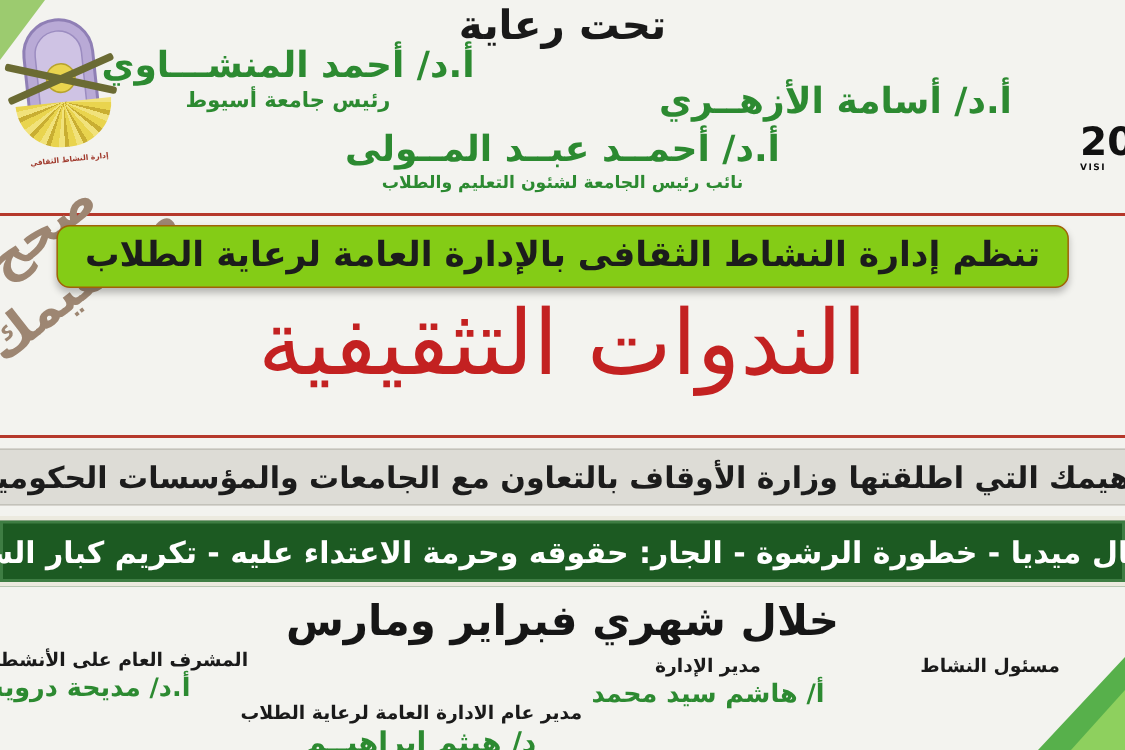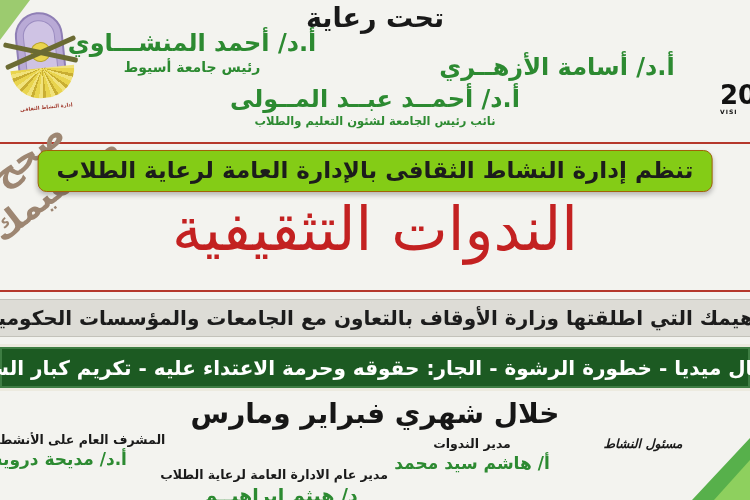--- a/index.html
+++ b/index.html
@@ -75,21 +75,21 @@
     box-shadow:inset 0 0 0 2px #3e7d43;
     display:flex;align-items:center;justify-content:center;overflow:hidden;}
   .topics span{font-size:20px;font-weight:bold;color:#ffffff;white-space:nowrap;}
   
   .schedule{position:absolute;top:397px;left:0;width:100%;text-align:center;
     font-size:28px;font-weight:bold;color:#161616;}
   
   .official{position:absolute;top:436px;text-align:center;}
   .official .role{font-size:12.5px;font-weight:bold;color:#1a1a1a;white-space:nowrap;line-height:1.3;}
   .official .oname{font-size:17px;font-weight:bold;color:#2c8a31;white-space:nowrap;line-height:1.35;}
-  .of-1{right:17px;width:180px;font-style:italic;}
+  .of-1{right:0;width:180px;}
   .of-2{right:198px;width:160px;}
   .of-3{right:362px;width:215px;top:433px;margin-top:34px;}
   .of-3 .oname{font-size:19px;}
   .of-4{left:-62px;width:230px;top:432px;}
 </style>
 </head>
 <body>
 
 <div class="poster">
 
@@ -147,21 +147,21 @@
     <span>مخاطر الادمان والسوشيال ميديا - خطورة الرشوة - الجار: حقوقه وحرمة الاعتداء عليه - تكريم كبار السن ورعاية أصحاب الهمم</span>
   </div>
 
   <div class="schedule">خلال شهري فبراير ومارس</div>
 
   <div class="official of-1">
     <div class="role">مسئول النشاط</div>
   </div>
 
   <div class="official of-2">
-    <div class="role">مدير الندوات</div>
+    <div class="role">مدير الإدارة</div>
     <div class="oname">أ/ هاشم سيد محمد</div>
   </div>
 
   <div class="official of-3">
     <div class="role">مدير عام الادارة العامة لرعاية الطلاب</div>
     <div class="oname">د/ هيثم إبراهيــم</div>
   </div>
 
   <div class="official of-4">
     <div class="role">المشرف العام على الأنشطة الطلابية</div>

